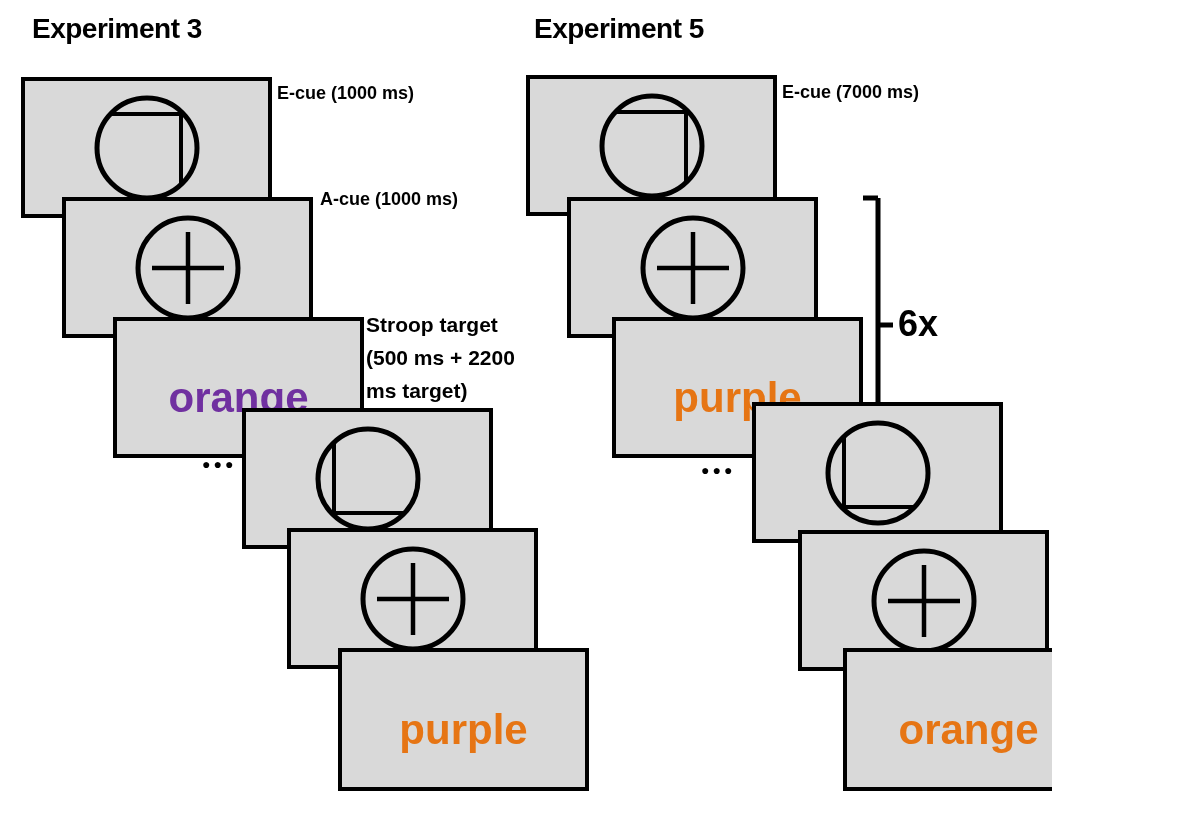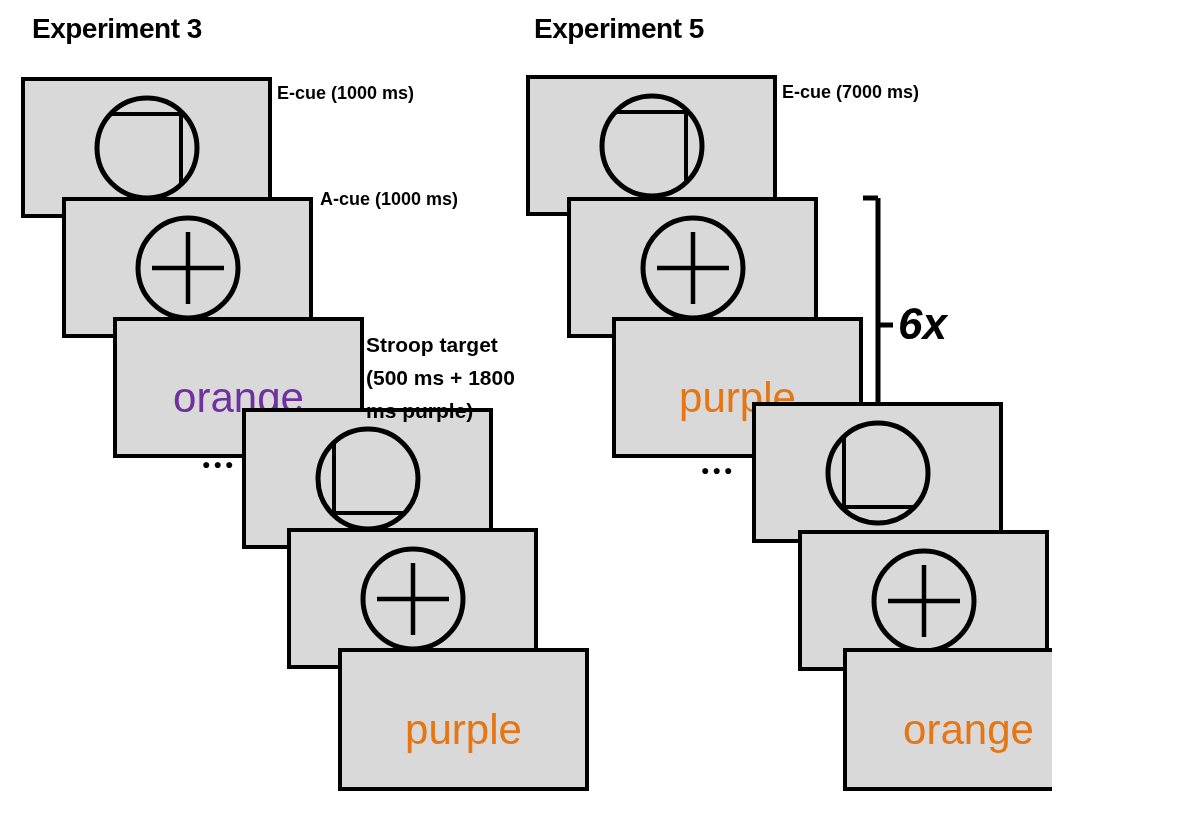--- a/index.html
+++ b/index.html
@@ -9,35 +9,35 @@
   }
   .title{
     position:absolute;font-size:28px;font-weight:700;letter-spacing:-0.5px;line-height:32px;white-space:nowrap;
   }
   .panel{
     position:absolute;width:251px;height:141px;background:#D9D9D9;border:4px solid #000;
     box-sizing:border-box;display:flex;align-items:center;justify-content:center;
   }
   .cue-svg{display:block;}
   .stroop-word{
-    font-size:42px;font-weight:400;line-height:1;letter-spacing:0px;margin-top:21px;
+    font-size:42px;font-weight:700;line-height:1;letter-spacing:0px;margin-top:21px;
   }
   .side-label{
     position:absolute;font-size:18px;font-weight:700;line-height:26px;white-space:nowrap;z-index:30;
   }
   .stroop-label{
-    position:absolute;font-size:21px;font-weight:700;line-height:33px;white-space:nowrap;z-index:30;margin-top:20px;
+    position:absolute;font-size:21px;font-weight:700;line-height:33px;white-space:nowrap;z-index:30;
   }
   .stroop-label span{display:block;}
   .dots{
     position:absolute;font-size:14px;line-height:14px;letter-spacing:3px;color:#000;z-index:15;white-space:nowrap;
   }
   .bracket{position:absolute;z-index:20;}
   .repeat-label{
-    position:absolute;font-size:44px;font-weight:700;line-height:36px;z-index:30;white-space:nowrap;font-style:italic;
+    position:absolute;font-size:36px;font-weight:700;line-height:36px;z-index:30;white-space:nowrap;
   }
 </style>
 </head>
 <body>
 
 <div class="stage">
 
   <div class="title" style="left:32px;top:13px;">Experiment 3</div>
 
   <div class="panel" style="left:21px;top:77px;z-index:1;">
@@ -93,22 +93,22 @@
   </div>
 
   <div class="panel" style="left:338px;top:648px;height:143px;z-index:6;">
     <span class="stroop-word" style="color: rgb(230, 117, 20);">purple</span>
   </div>
 
   <div class="side-label" style="left:277px;top:80px;">E-cue (1000 ms)</div>
   <div class="side-label" style="left:320px;top:186px;">A-cue (1000 ms)</div>
   <div class="stroop-label" style="left:366px;top:308px;">
     <span>Stroop target</span>
-    <span>(500 ms + 1800</span>
-    <span>ms purple)</span>
+    <span>(500 ms + 2200</span>
+    <span>ms target)</span>
   </div>
 
   <div class="title" style="left:534px;top:13px;">Experiment 5</div>
 
   <div class="panel" style="left:526px;top:75px;z-index:1;">
     <svg class="cue-svg" width="110" height="110" viewBox="0 0 110 110">
       <defs>
           <clipPath id="c3">
             <circle cx="55" cy="55" r="50"></circle>
           </clipPath>

